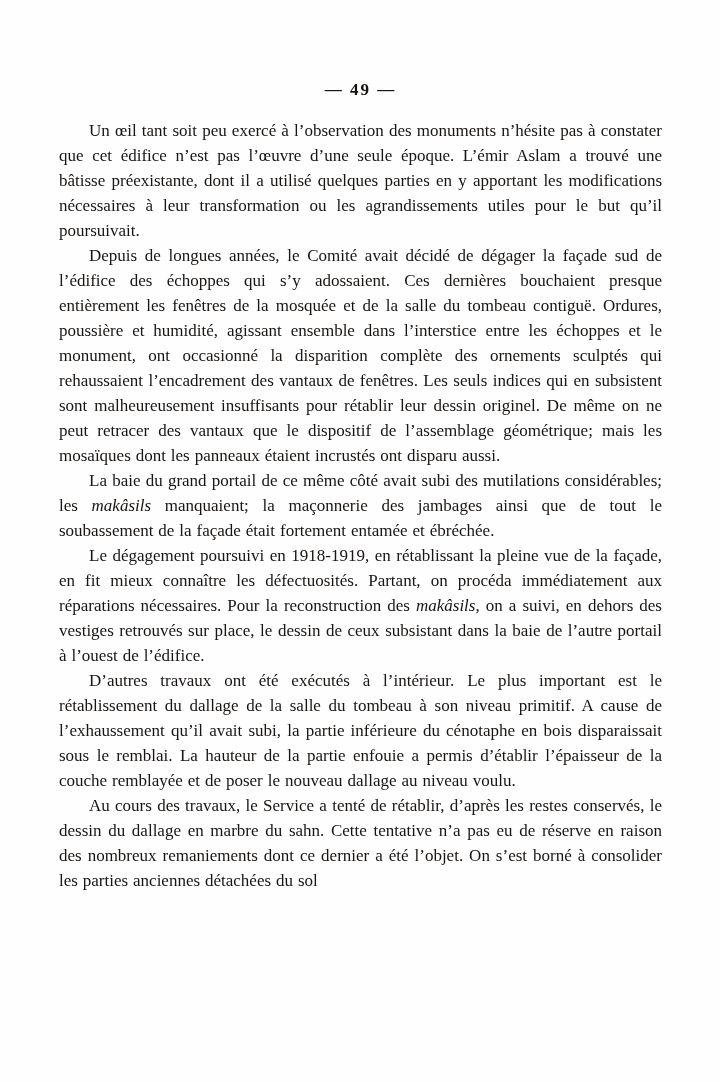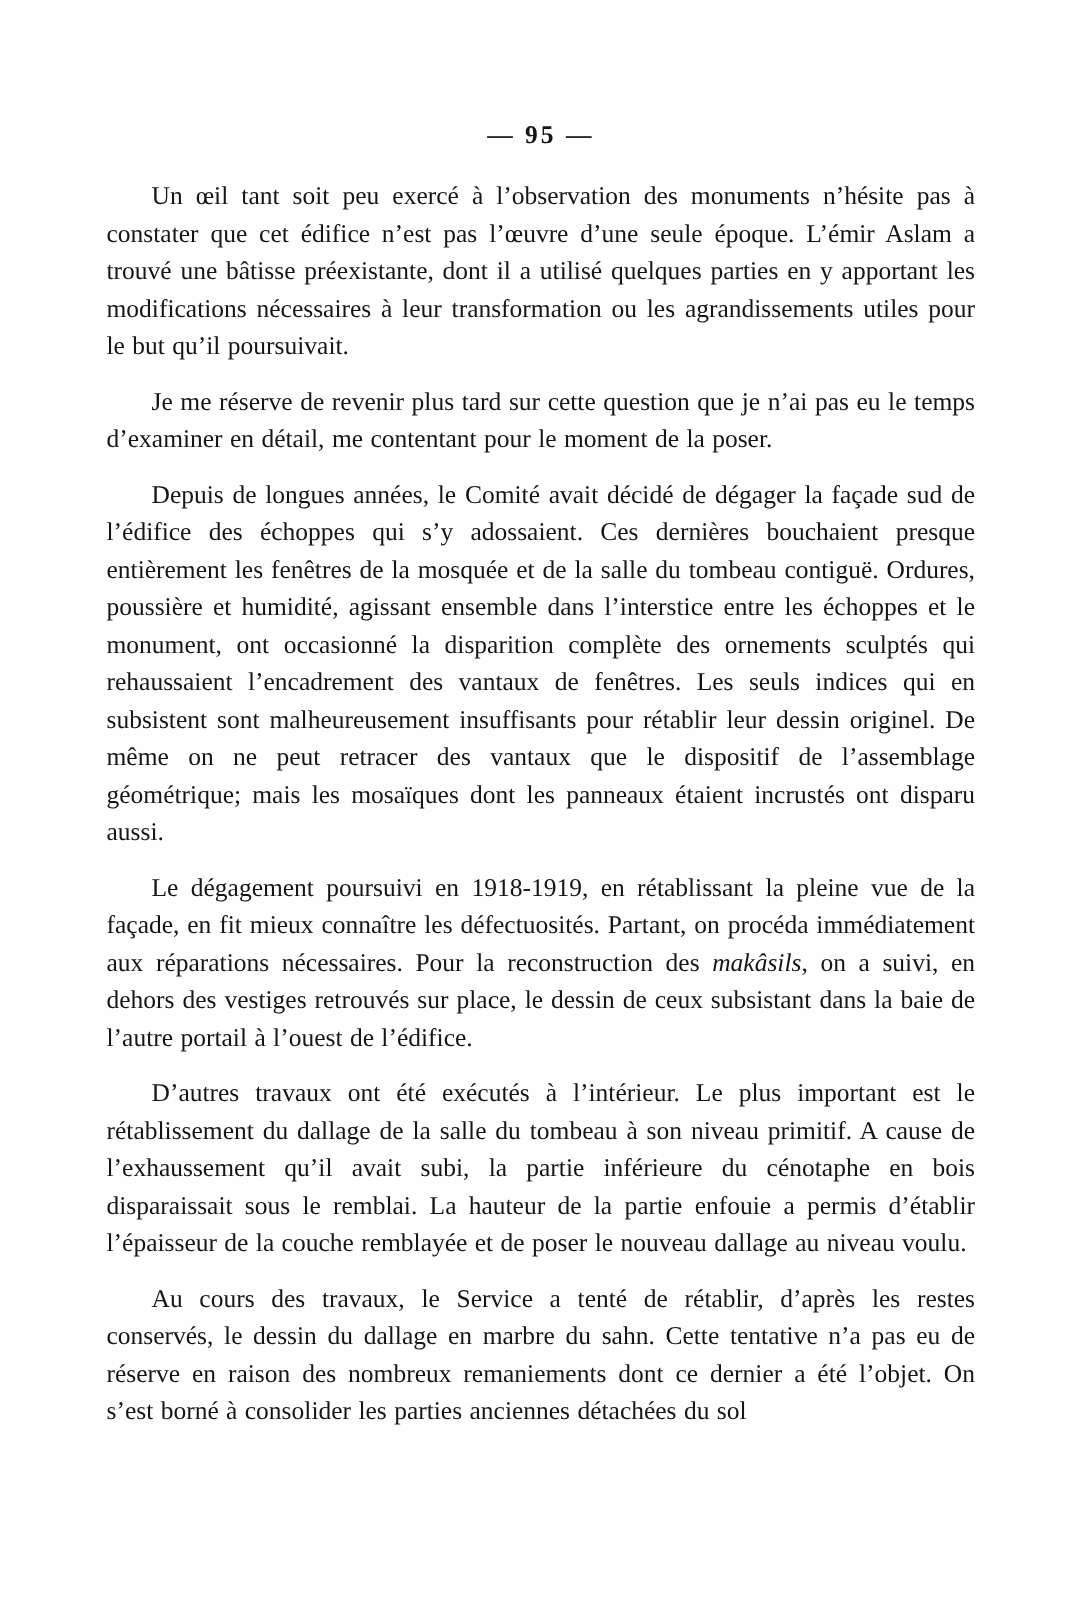--- a/index.html
+++ b/index.html
@@ -31,34 +31,34 @@
     margin-bottom: 18px;
     color: #171310;
   }
   .text-block {
     font-size: 17px;
     line-height: 25px;
     text-align: justify;
     word-spacing: 0.04em;
   }
   .para {
-    margin: 12px;
+    margin: 0;
     text-indent: 30px;
     hyphens: auto;
   }
   .para em {
     font-style: italic;
   }
 </style>
 </head>
 <body>
 
 <div class="page">
-  <div class="page-number">— 95 —</div>
+  <div class="page-number">— 49 —</div>
   <div class="text-block">
       <p class="para"><span>Un œil tant soit peu exercé à l’observation des monuments n’hésite pas à constater que cet édifice n’est pas l’œuvre d’une seule époque. L’émir Aslam a trouvé une bâtisse préexistante, dont il a utilisé quelques parties en y apportant les modifications nécessaires à leur transformation ou les agrandissements utiles pour le but qu’il poursuivait.</span></p>
-      <p class="para"><span>Je me réserve de revenir plus tard sur cette question que je n’ai pas eu le temps d’examiner en détail, me contentant pour le moment de la poser.</span></p>
       <p class="para"><span>Depuis de longues années, le Comité avait décidé de dégager la façade sud de l’édifice des échoppes qui s’y adossaient. Ces dernières bouchaient presque entièrement les fenêtres de la mosquée et de la salle du tombeau contiguë. Ordures, poussière et humidité, agissant ensemble dans l’interstice entre les échoppes et le monument, ont occasionné la disparition complète des ornements sculptés qui rehaussaient l’encadrement des vantaux de fenêtres. Les seuls indices qui en subsistent sont malheureusement insuffisants pour rétablir leur dessin originel. De même on ne peut retracer des vantaux que le dispositif de l’assemblage géométrique; mais les mosaïques dont les panneaux étaient incrustés ont disparu aussi.</span></p>
+      <p class="para"><span>La baie du grand portail de ce même côté avait subi des mutilations considérables; les </span><em>makâsils</em><span> manquaient; la maçonnerie des jambages ainsi que de tout le soubassement de la façade était fortement entamée et ébréchée.</span></p>
       <p class="para"><span>Le dégagement poursuivi en 1918-1919, en rétablissant la pleine vue de la façade, en fit mieux connaître les défectuosités. Partant, on procéda immédiatement aux réparations nécessaires. Pour la reconstruction des </span><em>makâsils</em><span>, on a suivi, en dehors des vestiges retrouvés sur place, le dessin de ceux subsistant dans la baie de l’autre portail à l’ouest de l’édifice.</span></p>
       <p class="para"><span>D’autres travaux ont été exécutés à l’intérieur. Le plus important est le rétablissement du dallage de la salle du tombeau à son niveau primitif. A cause de l’exhaussement qu’il avait subi, la partie inférieure du cénotaphe en bois disparaissait sous le remblai. La hauteur de la partie enfouie a permis d’établir l’épaisseur de la couche remblayée et de poser le nouveau dallage au niveau voulu.</span></p>
       <p class="para"><span>Au cours des travaux, le Service a tenté de rétablir, d’après les restes conservés, le dessin du dallage en marbre du sahn. Cette tentative n’a pas eu de réserve en raison des nombreux remaniements dont ce dernier a été l’objet. On s’est borné à consolider les parties anciennes détachées du sol</span></p>
     </div>
 </div>
 
 </body></html>

